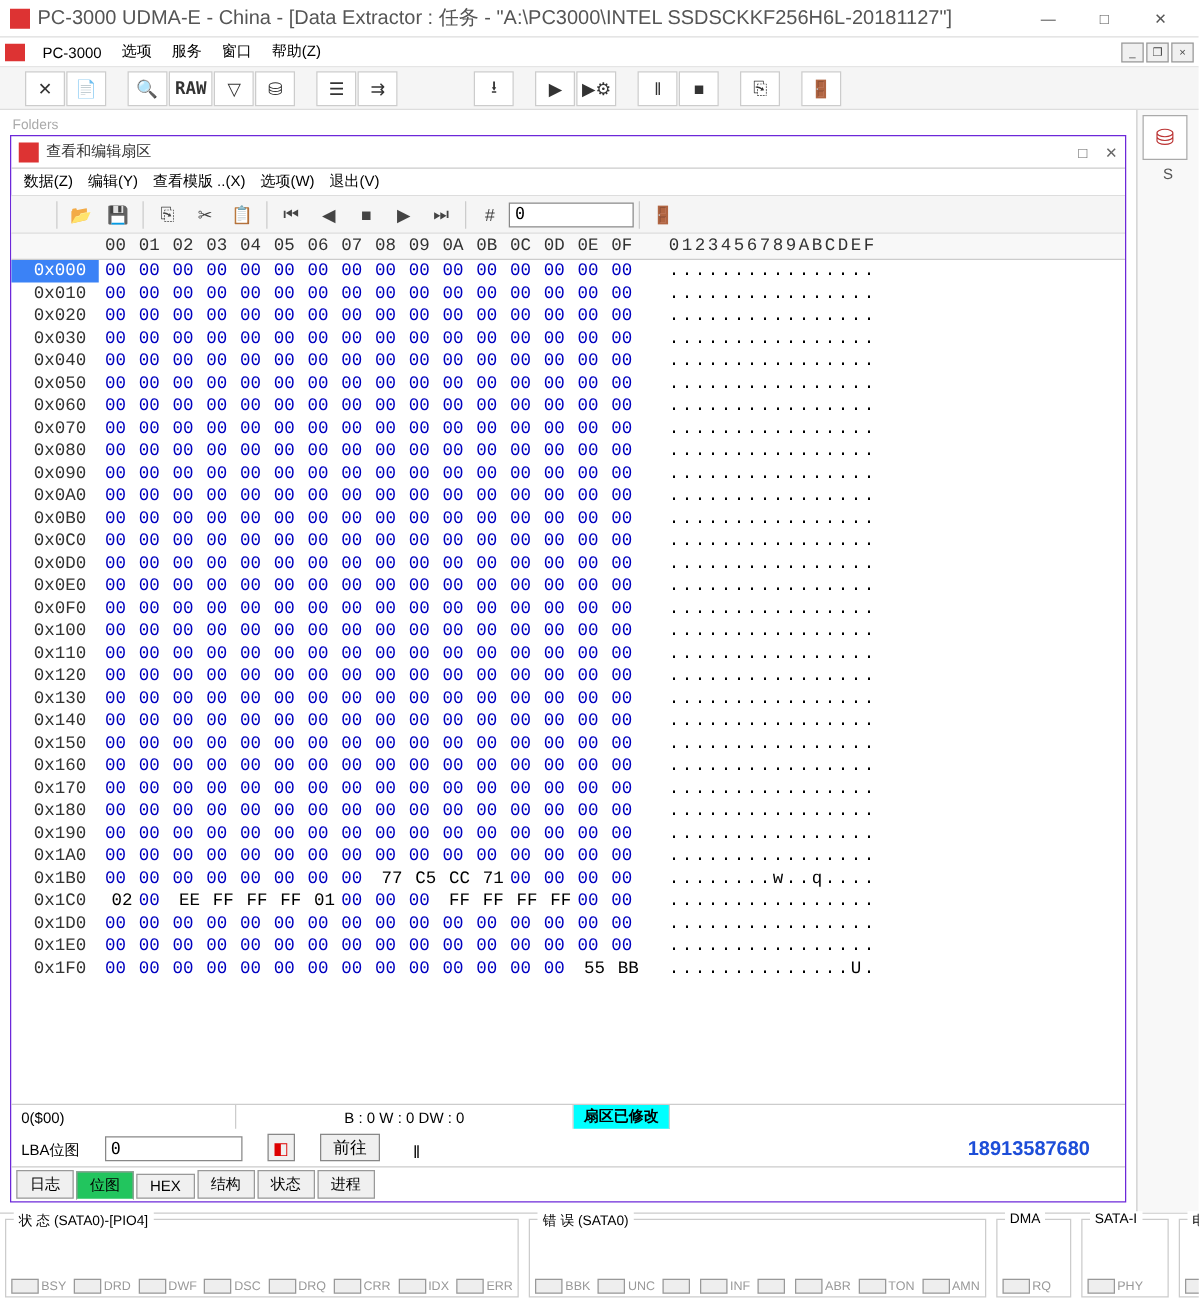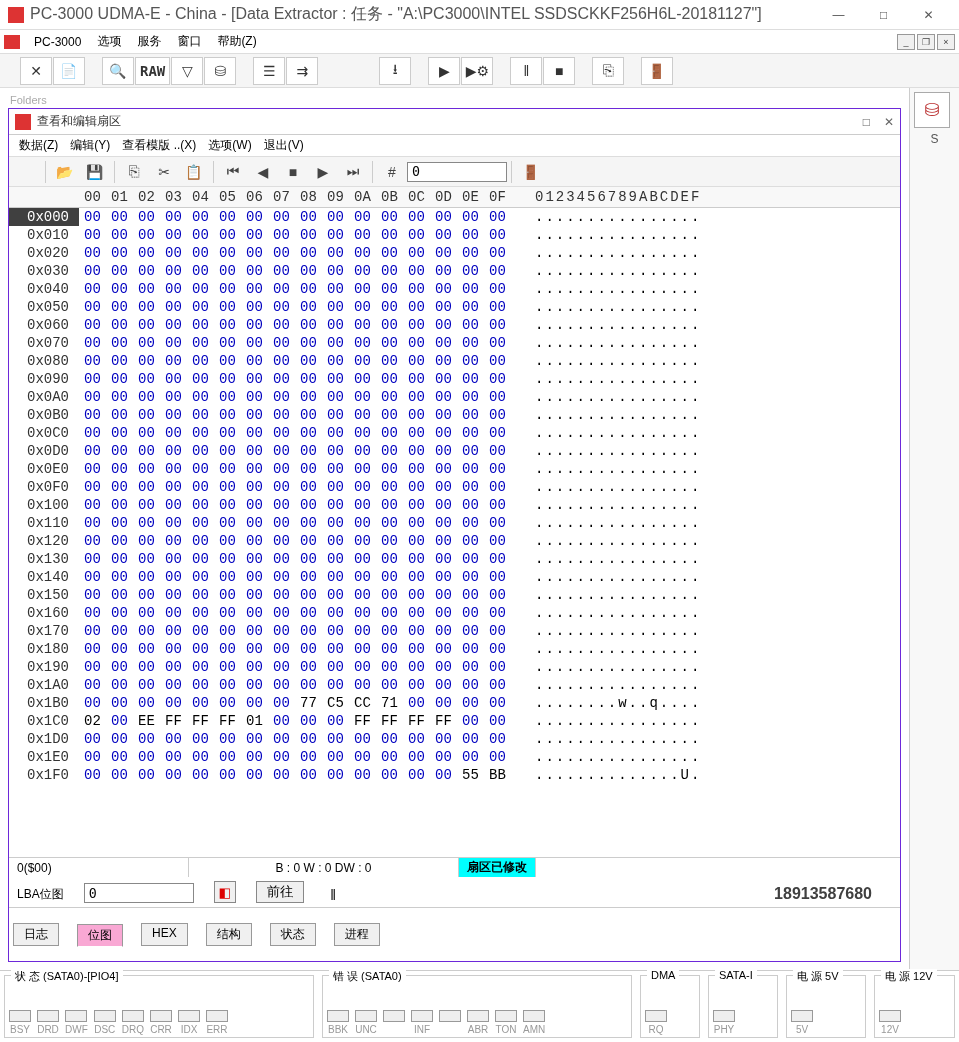--- a/index.html
+++ b/index.html
@@ -33,40 +33,40 @@
 .innerwin .itoolbar { height: 30px; display: flex; align-items: center; padding: 2px; border-bottom: 1px solid #ddd; background: #f5f5f5; }
 .innerwin .itoolbar .itbtn { width: 30px; height: 26px; display: flex; align-items: center; justify-content: center; font-size: 14px; color: #444; cursor: pointer; }
 .innerwin .itoolbar .isep { width: 1px; height: 22px; background: #ccc; margin: 0 4px; }
 .innerwin .itoolbar .iinput { width: 100px; height: 20px; border: 1px solid #888; padding: 0 4px; font-family: monospace; }
 .hexview { flex: 1; overflow: auto; font-family: Consolas, "Courier New", monospace; font-size: 14px; }
 .hexview .hheader { display: flex; padding: 2px 0; background: #f8f8f8; border-bottom: 1px solid #ccc; position: sticky; top: 0; }
 .hexview .offcol { width: 70px; text-align: right; padding-right: 10px; color: #333; }
 .hexview .hexcol { width: 27px; text-align: center; color: #333; }
 .hexview .asccol { padding-left: 24px; color: #333; letter-spacing: 2px; }
 .hexview .hrow { display: flex; line-height: 18px; }
-.hexview .hrow.selected .offcol { background: #404040; color: #fff; }
+.hexview .hrow.selected .offcol { background: #3b82f6; color: #fff; }
 .hexview .hval { width: 27px; text-align: center; color: #0000c0; }
-.hexview .hval.nonzero { color: #000; }
+.hexview .hval.nonzero { color: #000; text-align: right; }
 .hexview .ascval { padding-left: 24px; color: #000; letter-spacing: 2px; }
 .statusrow { height: 20px; display: flex; border-top: 1px solid #ccc; font-size: 12px; }
 .statusrow .scell { border-right: 1px solid #ccc; padding: 2px 8px; display: flex; align-items: center; }
 .statusrow .smod { background: #0ff; color: #000; font-weight: bold; }
 .greenstrip { background: #0b0; height: 60px; margin: 2px; border: 1px solid #000; background-image: repeating-linear-gradient(to right, #0d0, #0d0 9px, #000 9px, #000 10px), repeating-linear-gradient(to bottom, transparent, transparent 9px, #000 9px, #000 10px); position: relative; }
 .lbawrap { display: flex; align-items: flex-end; padding: 4px 8px; gap: 20px; }
 .lbawrap input { width: 110px; height: 20px; border: 1px solid #888; padding: 0 4px; font-family: monospace; }
 .lbawrap button { height: 22px; padding: 0 10px; border: 1px solid #888; background: #f0f0f0; cursor: pointer; }
-.lbawrap .rednum { color: #404040; font-size: 16px; font-weight: bold; margin-left: auto; margin-right: 20px; }
-.tabs { display: flex; border-top: 1px solid #ccc; padding: 15px 4px; gap: 18px; }
+.lbawrap .rednum { color: #1d4ed8; font-size: 16px; font-weight: bold; margin-left: auto; margin-right: 20px; }
+.tabs { display: flex; border-top: 1px solid #ccc; padding: 2px 4px; gap: 2px; align-items: flex-end; }
 .tabs .tab { border: 1px solid #999; padding: 2px 10px; background: #f0f0f0; cursor: pointer; font-size: 12px; }
-.tabs .tab.active { background: #f9a8d4; border-bottom-color: #fff; position: relative; top: 1px; }
+.tabs .tab.active { background: #22c55e; border-bottom-color: #fff; position: relative; top: 1px; }
 .bottompanel { height: 72px; display: flex; padding: 4px; gap: 8px; border-top: 1px solid #ccc; font-size: 11px; }
 .panelgroup { border: 1px solid #ccc; padding: 2px 4px; position: relative; display: flex; flex-direction: column; justify-content: flex-end; }
 .panelgroup .pglabel { position: absolute; top: -7px; left: 6px; background: #fff; padding: 0 4px; }
 .panelgroup .leds { display: flex; gap: 6px; padding-top: 8px; }
-.panelgroup .led { display: flex; flex-direction: column; align-items: center; gap: 2px; }
+.panelgroup .led { display: flex; flex-direction: row; align-items: center; gap: 2px; }
 .panelgroup .ledbox { width: 22px; height: 12px; border: 1px solid #999; background: #eee; }
 .panelgroup .ledlbl { color: #999; font-size: 10px; }
 .watermark { position: absolute; right: 10px; top: -30px; color: #33c; font-size: 18px; font-weight: bold; pointer-events: none; }
 </style>
 </head>
 <body>
 
 <div class="titlebar">
   <div class="icon"></div>
   <div class="title">PC-3000 UDMA-E - China - [Data Extractor : 任务 - "A:\PC3000\INTEL SSDSCKKF256H6L-20181127"]</div>

